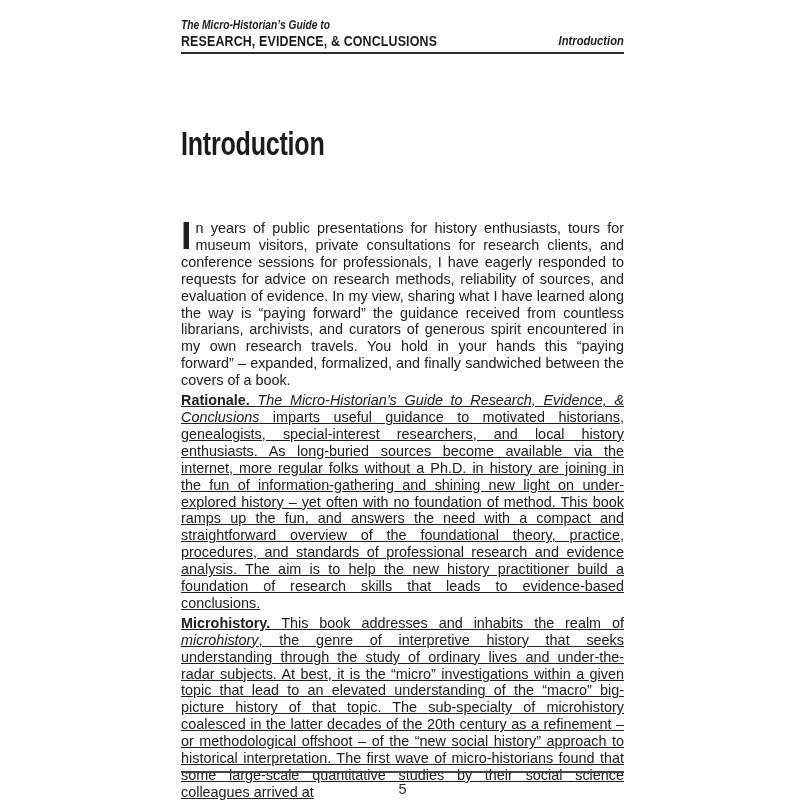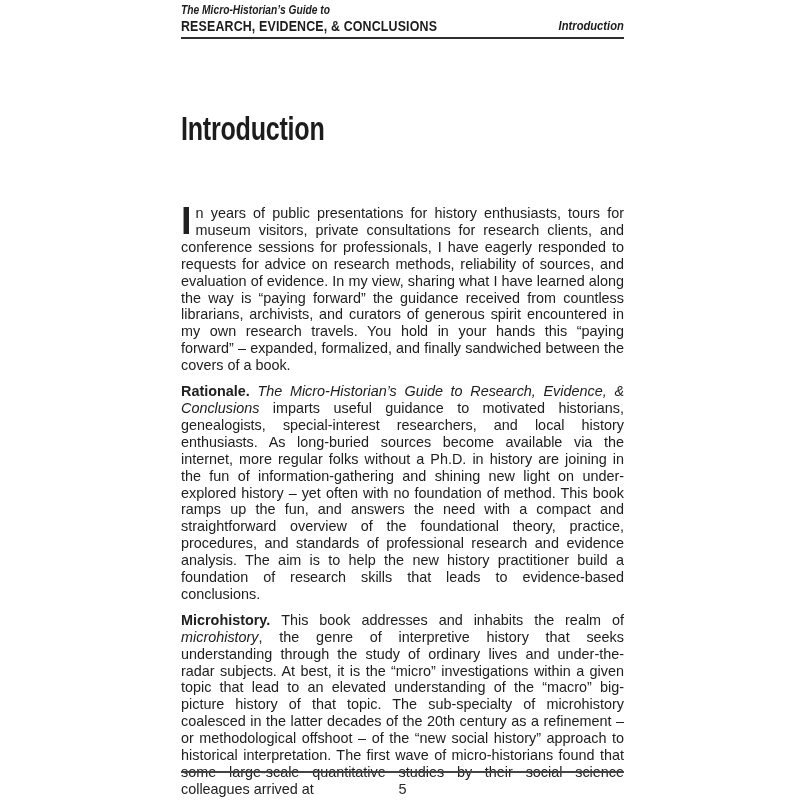--- a/index.html
+++ b/index.html
@@ -14,21 +14,21 @@
   .column {
     position: absolute;
     left: 181px; top: 0;
     width: 443px; height: 808px;
   }
   
   .running-header {
     display: flex;
     justify-content: space-between;
     align-items: flex-end;
-    padding-top: 3px;
+    padding-top: 18px;
   }
   .rh-left { display: flex; flex-direction: column; }
   .series-title {
     font-size: 12.5px; font-weight: bold; font-style: italic;
     line-height: 14px; white-space: nowrap;
     display: inline-block; transform: scaleX(0.82); transform-origin: 0 100%;
   }
   .book-title {
     font-size: 15.5px; font-weight: bold;
     line-height: 17px; white-space: nowrap; letter-spacing: 0.2px;
@@ -53,21 +53,21 @@
   }
   
   .body-text {
     margin-top: 59px;
     font-size: 14.4px;
     line-height: 16.9px;
     text-align: justify;
     color: #202020;
   }
   .body-text p { margin: 0; }
-  .body-text p + p { margin-top: 9px; }
+  .body-text p + p { margin-top: 3px; text-decoration: underline; }
   .dropcap {
     float: left;
     font-weight: bold;
     font-size: 38px;
     line-height: 31px;
     padding-right: 4px;
     padding-top: 1px;
   }
   
   .footer-rule {

